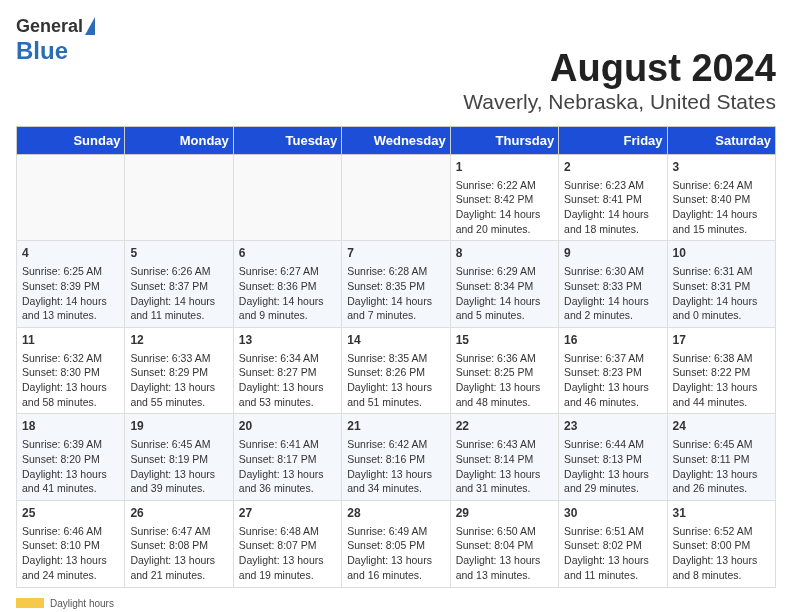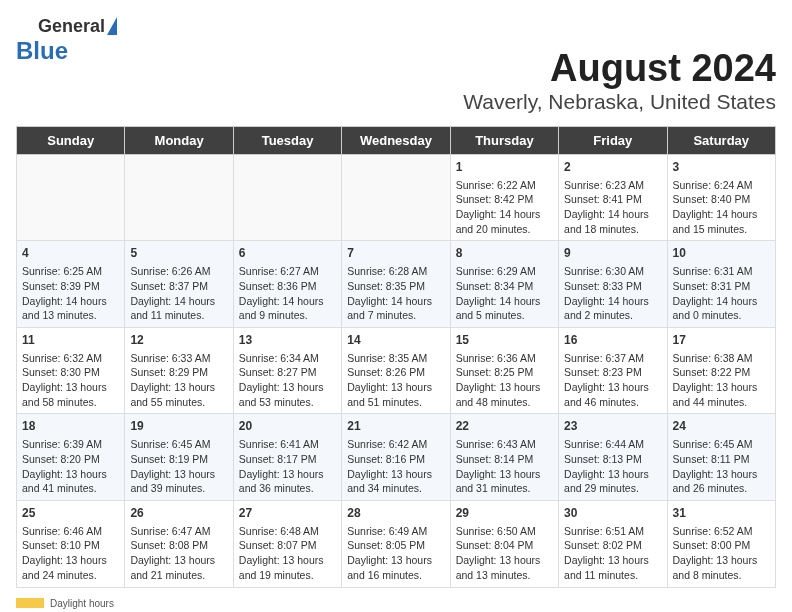--- a/index.html
+++ b/index.html
@@ -44,23 +44,23 @@
       font-size: 21px;
       font-weight: normal;
       color: #444;
     }
     .calendar {
       width: 100%;
       border-collapse: collapse;
       font-size: 11px;
     }
     .calendar th {
-      background-color: #404040;
+      background-color: #1d4ed8;
       color: #fff;
-      text-align: center;
+      text-align: right;
       padding: 6px 4px;
       font-size: 13px;
       font-weight: bold;
       border: 1px solid #ccc;
     }
     .calendar td {
       vertical-align: top;
       border: 1px solid #ddd;
       padding: 4px 5px;
       width: calc(100% / 7);
@@ -102,21 +102,21 @@
       background: #f7c948;
       vertical-align: middle;
     }
   </style>
 </head>
 <body>
 
 <div class="header">
   <div class="logo">
     <div>
-      <div style="display:flex;align-items:flex-end;margin-left:22px;">
+      <div style="display:flex;align-items:flex-end;">
         <span class="logo-general" style="font-size:18px;font-weight:bold;color:#333;">General</span>
         <div class="logo-triangle"></div>
       </div>
       <span class="logo-blue" style="font-size:24px;font-weight:bold;color:#2a6db5;">Blue</span>
     </div>
   </div>
   <div class="title-block">
     <h1>August 2024</h1>
     <h2>Waverly, Nebraska, United States</h2>
   </div>

